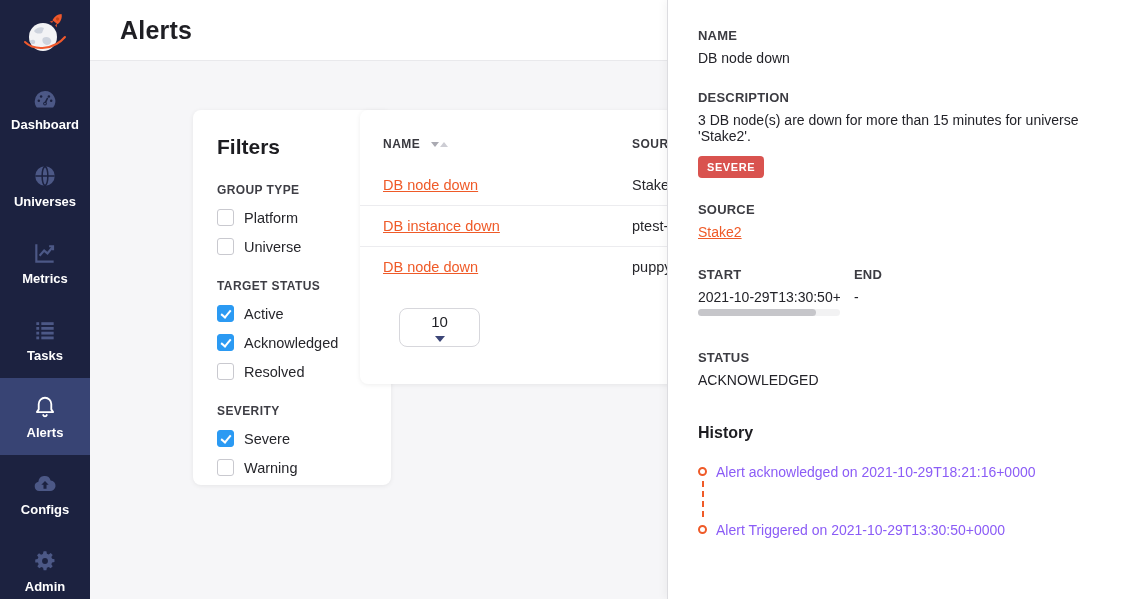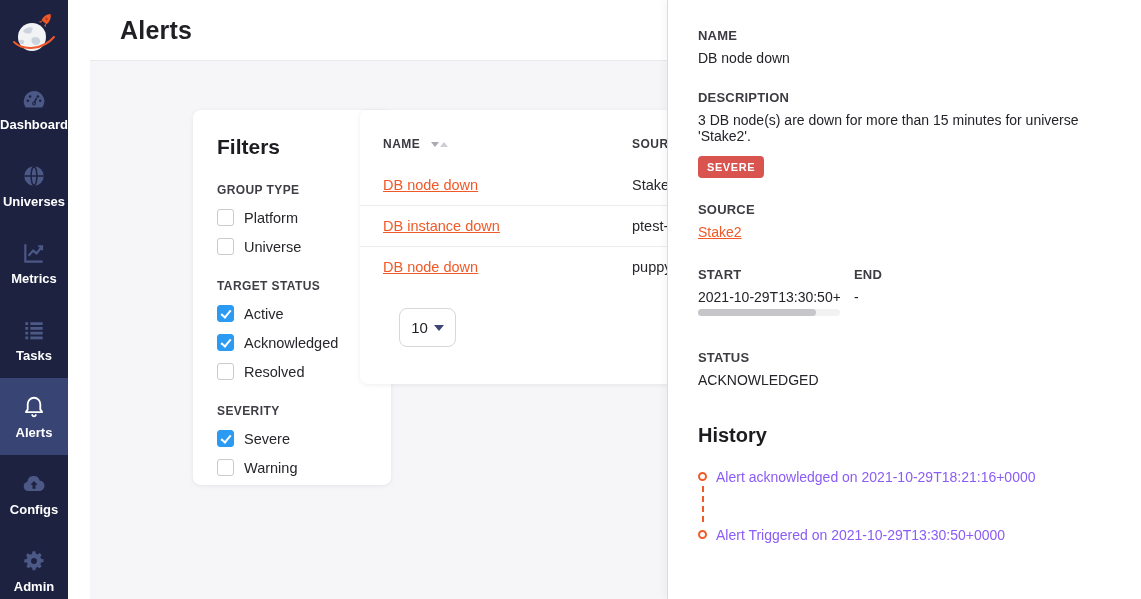--- a/index.html
+++ b/index.html
@@ -1,20 +1,20 @@
 <!DOCTYPE html>
 <html><head>
 <meta charset="utf-8">
 <style>
   * { margin:0; padding:0; box-sizing:border-box; }
   html,body { width:1141px; height:599px; overflow:hidden; }
   body { font-family:"Liberation Sans", sans-serif; background:#fff; position:relative; color:#232329; }
 
   
-  .sidebar { position:absolute; left:0; top:0; width:68px; height:599px; background:#1c2240; z-index:5; }
+  .sidebar { position:absolute; left:0; top:0; width:90px; height:599px; background:#1c2240; z-index:5; }
   .logo-wrap { height:70px; display:flex; align-items:center; justify-content:center; }
   .nav-item { height:77px; display:flex; flex-direction:column; align-items:center; justify-content:center; gap:5px; cursor:pointer; }
   .nav-item .nav-label { color:#ffffff; font-size:13px; font-weight:600; }
   .nav-item.active { background:#384474; }
   .nav-icon { width:26px; height:26px; display:block; }
 
   
   .topbar { position:absolute; left:90px; top:0; right:0; height:61px; background:#fff; border-bottom:1px solid #e9e9ec; display:flex; align-items:center; padding-left:30px; z-index:1; }
   .page-title { font-size:25px; font-weight:700; color:#1f1f24; letter-spacing:.2px; }
 
@@ -38,41 +38,41 @@
   .t-col-source { flex:1; }
   .t-head-label { font-size:12px; font-weight:700; letter-spacing:.5px; color:#39393f; display:inline-block; }
   .sort-icons { display:inline-flex; align-items:center; gap:1px; margin-left:6px; vertical-align:1px; }
   .tri { width:0; height:0; display:inline-block; }
   .tri-down { border-left:4px solid transparent; border-right:4px solid transparent; border-top:5px solid #aaaab2; }
   .tri-up { border-left:4px solid transparent; border-right:4px solid transparent; border-bottom:5px solid #cdcdd4; }
   .t-row { display:flex; align-items:center; height:41px; padding:0 23px; }
   .t-row + .t-row { border-top:1px solid #ececef; }
   .alert-link { color:#ef5a28; font-size:14.5px; text-decoration:underline; cursor:pointer; }
   .source-cell { font-size:14.5px; color:#26262b; white-space:nowrap; overflow:hidden; }
-  .page-size-btn { position:absolute; left:39px; top:198px; width:57px; height:39px; background:#fff; border:1px solid #d7d7dc; border-radius:8px; display:flex; align-items:center; justify-content:center; gap:6px; cursor:pointer; }
+  .page-size-btn { position:absolute; left:39px; top:198px; width:81px; height:39px; background:#fff; border:1px solid #d7d7dc; border-radius:8px; display:flex; align-items:center; justify-content:center; gap:6px; cursor:pointer;flex-direction:column; }
   .page-size-btn .ps-value { font-size:15px; color:#1f1f24; }
   .caret-down { width:0; height:0; border-left:5px solid transparent; border-right:5px solid transparent; border-top:6px solid #3c4677; }
 
   
   .details-panel { position:absolute; left:667px; top:0; width:474px; height:599px; background:#fff; border-left:1px solid #dcdce0; box-shadow:-3px 0 8px rgba(0,0,0,.04); z-index:10; }
   .details-header { height:62px; border-bottom:1px solid #e7e7ea; display:flex; align-items:center; padding-left:30px; }
   .details-title { color:#f0592c; font-size:18px; font-weight:800; letter-spacing:.2px; }
   .details-body { padding:28px 30px 0 30px; }
   .d-label { font-size:13px; font-weight:700; color:#3c3c42; letter-spacing:.2px; }
   .d-value { font-size:14px; color:#232329; margin-top:7px; }
   .d-section { margin-top:24px; }
   .severity-badge { display:inline-block; margin-top:12px; background:#d9534f; color:#fff; font-size:11px; font-weight:700; letter-spacing:.6px; padding:5px 9px; border-radius:4px; }
   .d-link { color:#ef5a28; font-size:14px; text-decoration:underline; cursor:pointer; display:inline-block; margin-top:7px; }
   .time-row { display:flex; margin-top:26px; }
   .start-col { width:156px; }
   .start-value-clip { width:142px; overflow:hidden; white-space:nowrap; font-size:14px; color:#232329; margin-top:7px; }
   .hscrollbar { width:142px; height:7px; background:#f2f2f3; border-radius:4px; margin-top:4px; position:relative; cursor:pointer; }
   .hscrollbar .thumb { position:absolute; left:0; top:0; width:118px; height:7px; background:#c6c6ca; border-radius:4px; }
   .status-section { margin-top:34px; }
-  .history-title { font-size:20px; font-weight:700; color:#1d1d21; margin-top:36px; }
+  .history-title { font-size:16px; font-weight:700; color:#1d1d21; margin-top:36px; }
   .timeline { list-style:none; margin-top:22px; }
   .timeline li { position:relative; padding-left:18px; font-size:14px; color:#8b5cf6; margin-bottom:42px; }
   .timeline li .dot { position:absolute; left:0; top:3px; width:9px; height:9px; border:2px solid #ef5a28; border-radius:50%; background:#fff; }
   .timeline li.has-connector::after { content:""; position:absolute; left:4px; top:17px; height:36px; border-left:2px dashed #ef5a28; }
 </style>
 </head>
 <body>
 
 <nav class="sidebar">
   <div class="logo-wrap">

